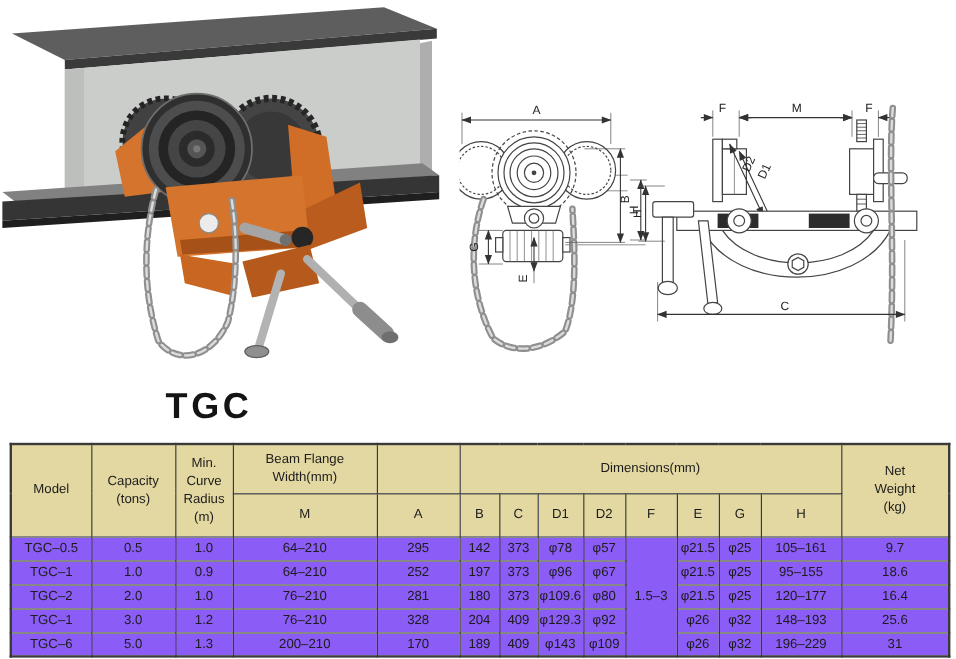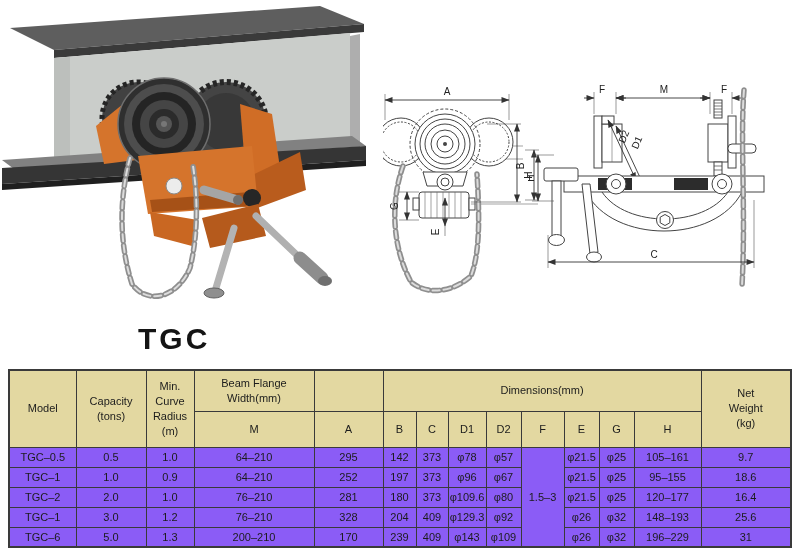--- a/index.html
+++ b/index.html
@@ -370,21 +370,21 @@
       <td>φ32</td>
       <td>148–193</td>
       <td>25.6</td>
     </tr>
     <tr>
       <td>TGC–6</td>
       <td>5.0</td>
       <td>1.3</td>
       <td>200–210</td>
       <td>170</td>
-      <td>239</td>
+      <td>189</td>
       <td>409</td>
       <td>φ143</td>
       <td>φ109</td>
       <td>φ26</td>
       <td>φ32</td>
       <td>196–229</td>
       <td>31</td>
     </tr>
   </tbody>
 </table>

